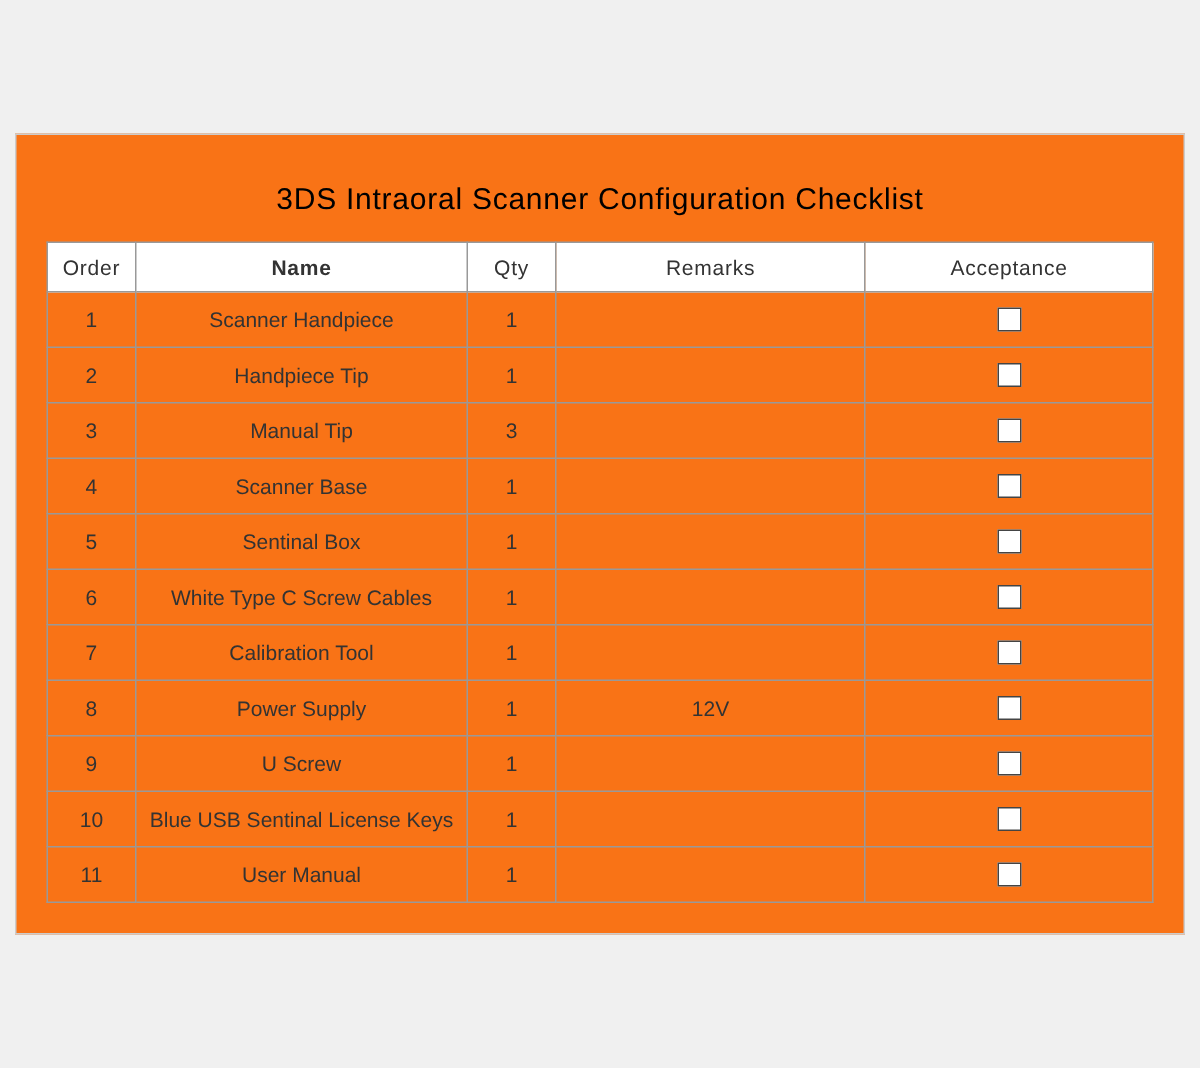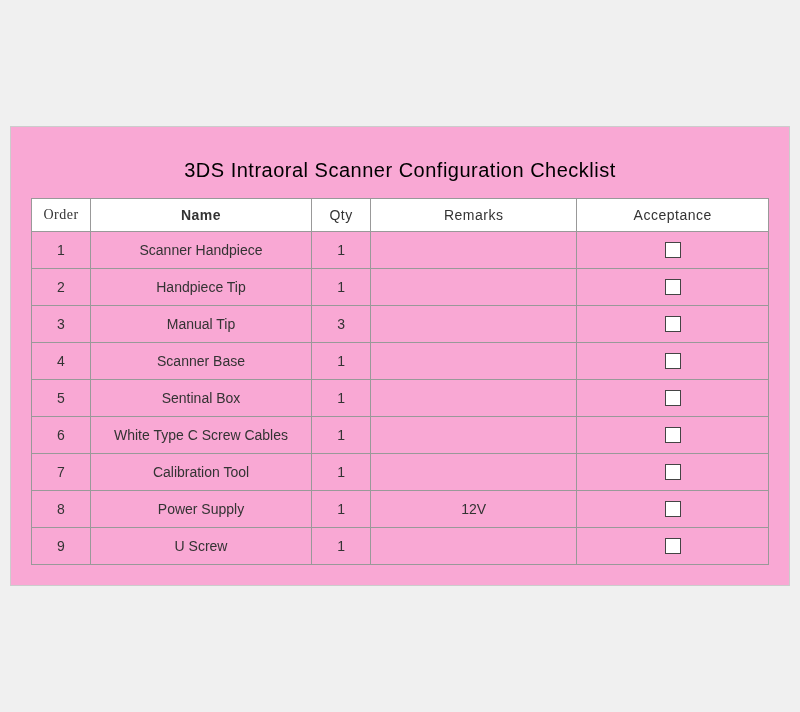--- a/index.html
+++ b/index.html
@@ -11,21 +11,21 @@
     body {
       background: #f0f0f0;
       display: flex;
       justify-content: center;
       align-items: center;
       min-height: 100vh;
       font-family: Arial, sans-serif;
     }
 
     .page-wrapper {
-      background: #f9a8d4;
+      background: #f97316;
       width: 780px;
       padding: 20px;
       border: 1px solid #ccc;
     }
 
     .table-title {
       text-align: center;
       font-size: 20px;
       font-weight: normal;
       padding: 12px 0 16px 0;
@@ -64,21 +64,21 @@
     }
 
     .checkbox-box {
       width: 16px;
       height: 16px;
       border: 1.5px solid #444;
       display: inline-block;
       background: #fff;
     }
 
-    .col-order { width: 8%; font-family: Liberation Serif, serif; }
+    .col-order { width: 8%; }
     .col-name { width: 30%; font-weight: bold; }
     .col-qty { width: 8%; }
     .col-remarks { width: 28%; margin-left: 16px; }
     .col-acceptance { width: 26%; }
   </style>
 </head>
 <body>
 
 <div class="page-wrapper">
   <div class="table-title">3DS Intraoral Scanner Configuration Checklist</div>
@@ -186,15 +186,37 @@
           <td>9</td>
           <td>U Screw</td>
           <td>1</td>
           <td></td>
           <td>
             <div class="checkbox-cell">
               <span class="checkbox-box"></span>
             </div>
           </td>
         </tr>
+        <tr>
+          <td>10</td>
+          <td>Blue USB Sentinal License Keys</td>
+          <td>1</td>
+          <td></td>
+          <td>
+            <div class="checkbox-cell">
+              <span class="checkbox-box"></span>
+            </div>
+          </td>
+        </tr>
+        <tr>
+          <td>11</td>
+          <td>User Manual</td>
+          <td>1</td>
+          <td></td>
+          <td>
+            <div class="checkbox-cell">
+              <span class="checkbox-box"></span>
+            </div>
+          </td>
+        </tr>
       </tbody>
   </table>
 </div>
 
 </body></html>

